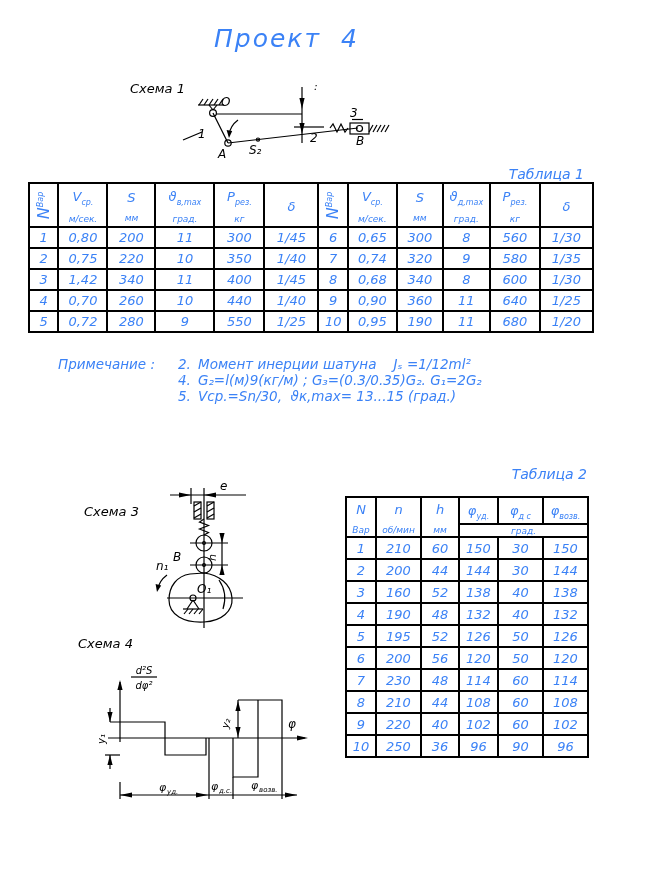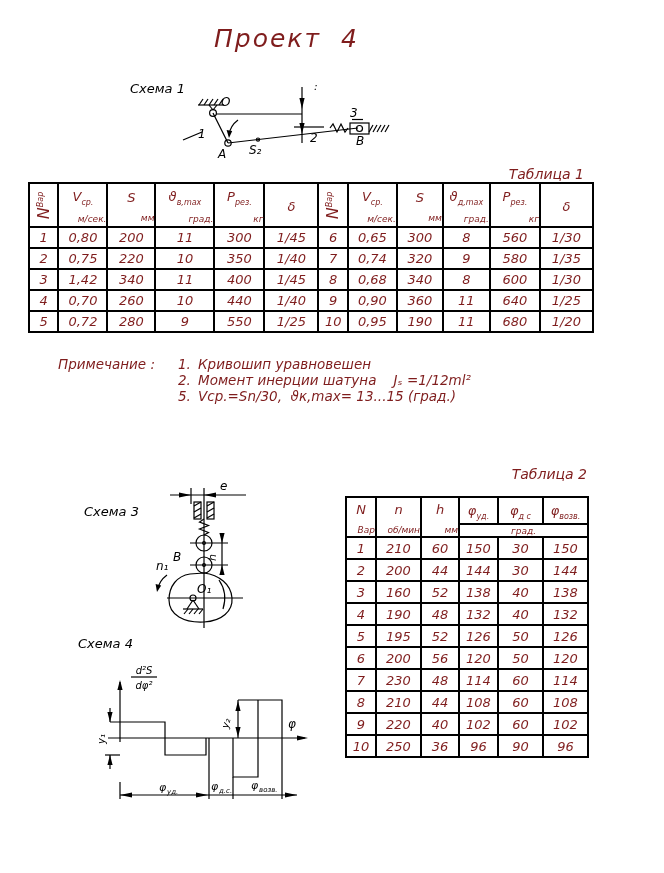--- a/index.html
+++ b/index.html
@@ -1,29 +1,29 @@
 <!DOCTYPE html>
 <html><head>
 <meta charset="utf-8">
 <style>
   html,body{margin:0;padding:0;background:#fff;}
-  #page{position:relative;width:664px;height:873px;background:#fff;color:#7f1d1d;
+  #page{position:relative;width:664px;height:873px;background:#fff;color:#3b82f6;
         font-family:"DejaVu Sans",sans-serif;font-style:italic;overflow:hidden;}
   .abs{position:absolute;}
   #title{left:214px;top:24px;font-size:25px;letter-spacing:2px;white-space:pre;}
   .caption{font-size:14px;}
   table{border-collapse:collapse;table-layout:fixed;}
   th,td{border:2px solid #000;text-align:center;vertical-align:middle;
         font-style:italic;font-weight:normal;padding:0;}
   td{font-size:13px;}
   #table1 tbody tr{height:21px;}
   #table2 tbody tr{height:22px;}
   .hm{font-size:13px;}
   .hsub{font-size:8px;vertical-align:sub;}
-  .hunit{display:block;font-size:9px;margin-top:7px;text-align:right;}
+  .hunit{display:block;font-size:9px;margin-top:7px;}
   .rot{display:inline-block;transform:rotate(-90deg);white-space:nowrap;}
   .rot .hsup{font-size:8px;vertical-align:super;}
   #notes{left:58px;top:356px;width:480px;font-size:13.5px;line-height:16px;}
   #notes .nlabel{position:absolute;left:0;top:0;}
   #notes .nitems{margin-left:120px;}
   .nitem{white-space:pre;}
   .nnum{display:inline-block;width:20px;}
   svg{position:absolute;overflow:visible;}
   svg text{font-family:"DejaVu Sans",sans-serif;font-style:italic;fill:#000;}
   svg line, svg path, svg polyline, svg rect, svg circle, svg ellipse{
@@ -192,22 +192,22 @@
           <td>11</td>
           <td>680</td>
           <td>1/20</td>
         </tr>
       </tbody>
   </table>
 
   <div id="notes" class="abs">
     <span class="nlabel">Примечание :</span>
     <div class="nitems">
-      <div class="nitem"><span class="nnum">1.</span><span class="note-text">Кривошип уравновешен</span></div>
       <div class="nitem"><span class="nnum">2.</span><span class="note-text">Момент инерции шатуна    Jₛ =1/12ml²</span></div>
+      <div class="nitem"><span class="nnum">4.</span><span class="note-text">G₂=l(м)9(кг/м) ; G₃=(0.3/0.35)G₂. G₁=2G₂</span></div>
       <div class="nitem"><span class="nnum">5.</span><span class="note-text">Vср.=Sn/30,  ϑк,max= 13...15 (град.)</span></div>
     </div>
   </div>
 
   <svg class="abs" style="left:70px;top:472px" width="250" height="160" viewBox="0 0 250 160">
     <text x="14" y="44" font-size="13">Схема 3</text>
     <g>
       <line x1="134" y1="16" x2="134" y2="156"></line>
       <line x1="97" y1="126" x2="173" y2="126"></line>
     </g>

